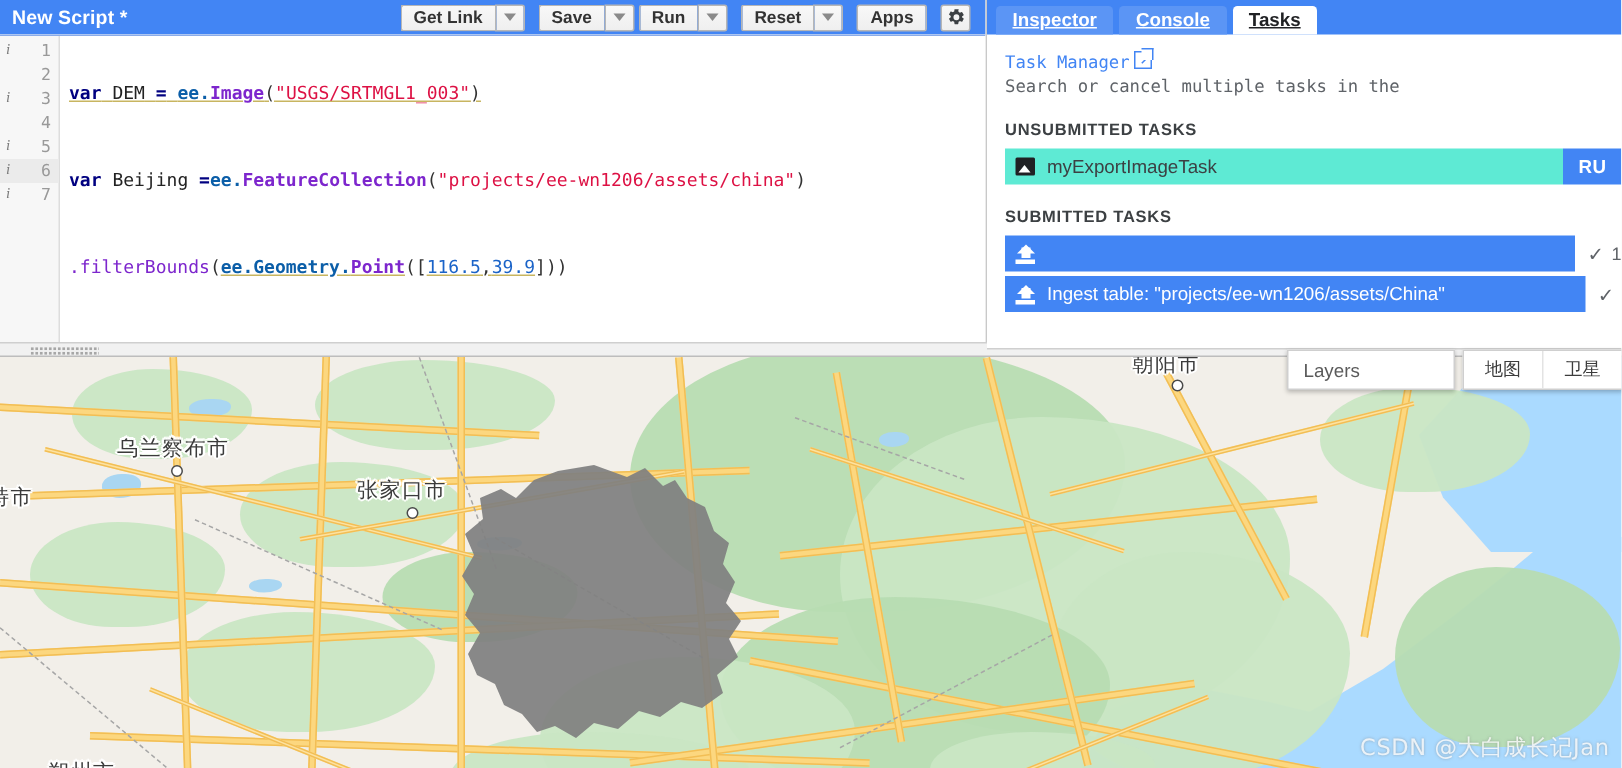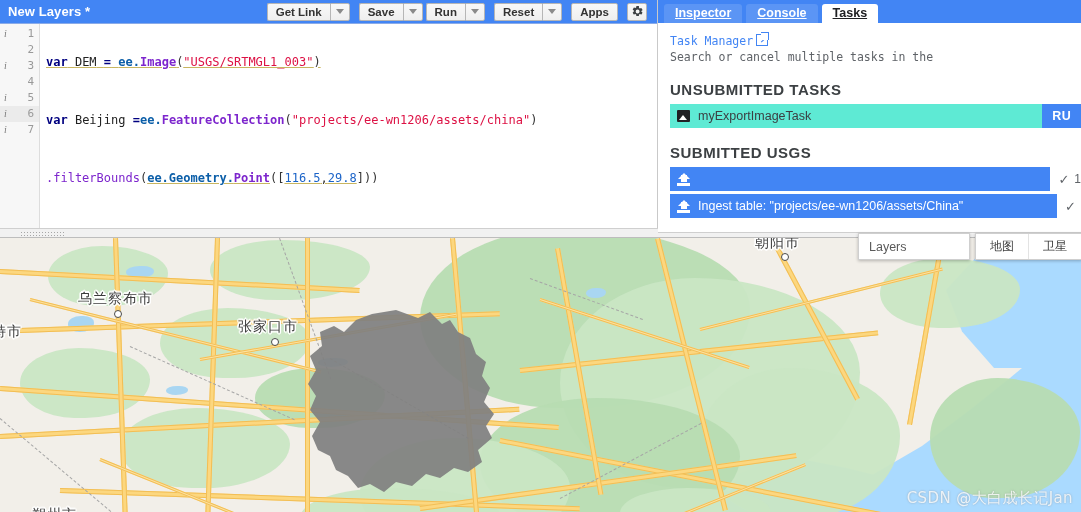--- a/index.html
+++ b/index.html
@@ -221,21 +221,21 @@
   }
   .ext-link-icon::before {
     content: "";
     position: absolute; right: 0px; top: 1px;
     width: 8px; height: 1.4px;
     background: #4285f4;
     transform: rotate(-45deg);
     transform-origin: right center;
   }
   .section-head {
-    font-size: 15px;
+    font-size: 11px;
     font-weight: bold;
     color: #3c4043;
     letter-spacing: .5px;
     padding: 0 12px;
     margin-top: 16px;
     margin-bottom: 6px;
   }
   .task-row {
     display: flex;
     align-items: center;
@@ -444,21 +444,21 @@
   }
 </style>
 </head>
 <body>
 
 <div id="app">
 
   <div id="editor-pane">
 
     <div id="editor-toolbar">
-      <span id="script-title">New Layers *</span>
+      <span id="script-title">New Script *</span>
       <span class="tb-spacer"></span>
 
       <span class="btn-group">
         <button class="tb-btn split-main">Get Link</button>
         <button class="tb-btn split-arrow">
             <i class="caret"></i>
           </button>
       </span>
 
       <span class="btn-group">
@@ -503,21 +503,21 @@
         <div class="gut-row"><span class="info-i">i</span><span>5</span></div>
         <div class="gut-row hl"><span class="info-i">i</span><span>6</span></div>
         <div class="gut-row"><span class="info-i">i</span><span>7</span></div>
       </div>
 
       <div id="code-lines">
         <div class="code-row"><span class="kw ul">var</span><span class="ul"> </span><span class="id ul">DEM</span><span class="ul"> </span><span class="kw ul">=</span><span class="ul"> </span><span class="ns ul">ee.</span><span class="fn ul">Image</span><span class="pun ul">(</span><span class="str ul">"USGS/SRTMGL1_003"</span><span class="pun ul">)</span></div>
 
         <div class="code-row"><span class="kw">var</span> <span class="id">Beijing</span> <span class="kw">=</span><span class="ns">ee.</span><span class="fn">FeatureCollection</span><span class="pun">(</span><span class="str">"projects/ee-wn1206/assets/china"</span><span class="pun">)</span></div>
 
-        <div class="code-row"><span class="fn2">.filterBounds</span><span class="pun">(</span><span class="ns ul">ee.Geometry.</span><span class="fn ul">Point</span><span class="pun">([</span><span class="num ul">116.5</span><span class="pun ul">,</span><span class="num ul">29.8</span><span class="pun">]))</span></div>
+        <div class="code-row"><span class="fn2">.filterBounds</span><span class="pun">(</span><span class="ns ul">ee.Geometry.</span><span class="fn ul">Point</span><span class="pun">([</span><span class="num ul">116.5</span><span class="pun ul">,</span><span class="num ul">39.9</span><span class="pun">]))</span></div>
 
         
 
         
 
         
 
         
       </div>
     </div>
@@ -541,21 +541,21 @@
       <div class="section-head">UNSUBMITTED TASKS</div>
 
       <div class="task-row">
         <div class="task-chip">
           <span class="task-icon-img"></span>
           <span>myExportImageTask</span>
         </div>
         <div class="run-btn">RU</div>
       </div>
 
-      <div class="section-head">SUBMITTED USGS</div>
+      <div class="section-head">SUBMITTED TASKS</div>
 
       <div class="task-row">
         <div class="task-chip submitted">
           <span class="task-icon-up">
               <i></i>
             </span>
         </div>
         <div class="task-meta">
           <span class="check">✓</span>
           <span>1</span>

